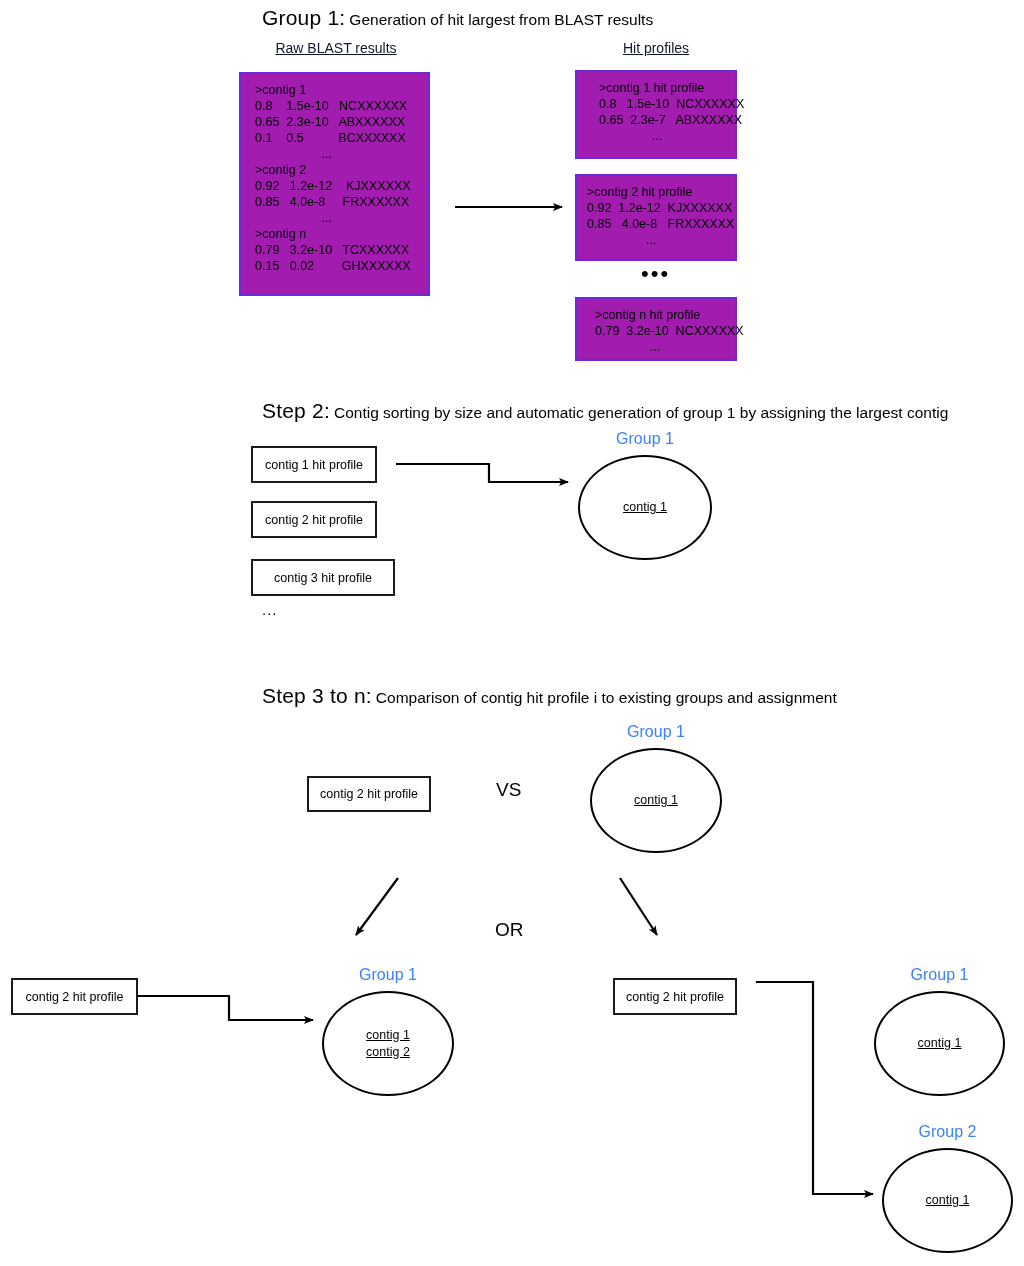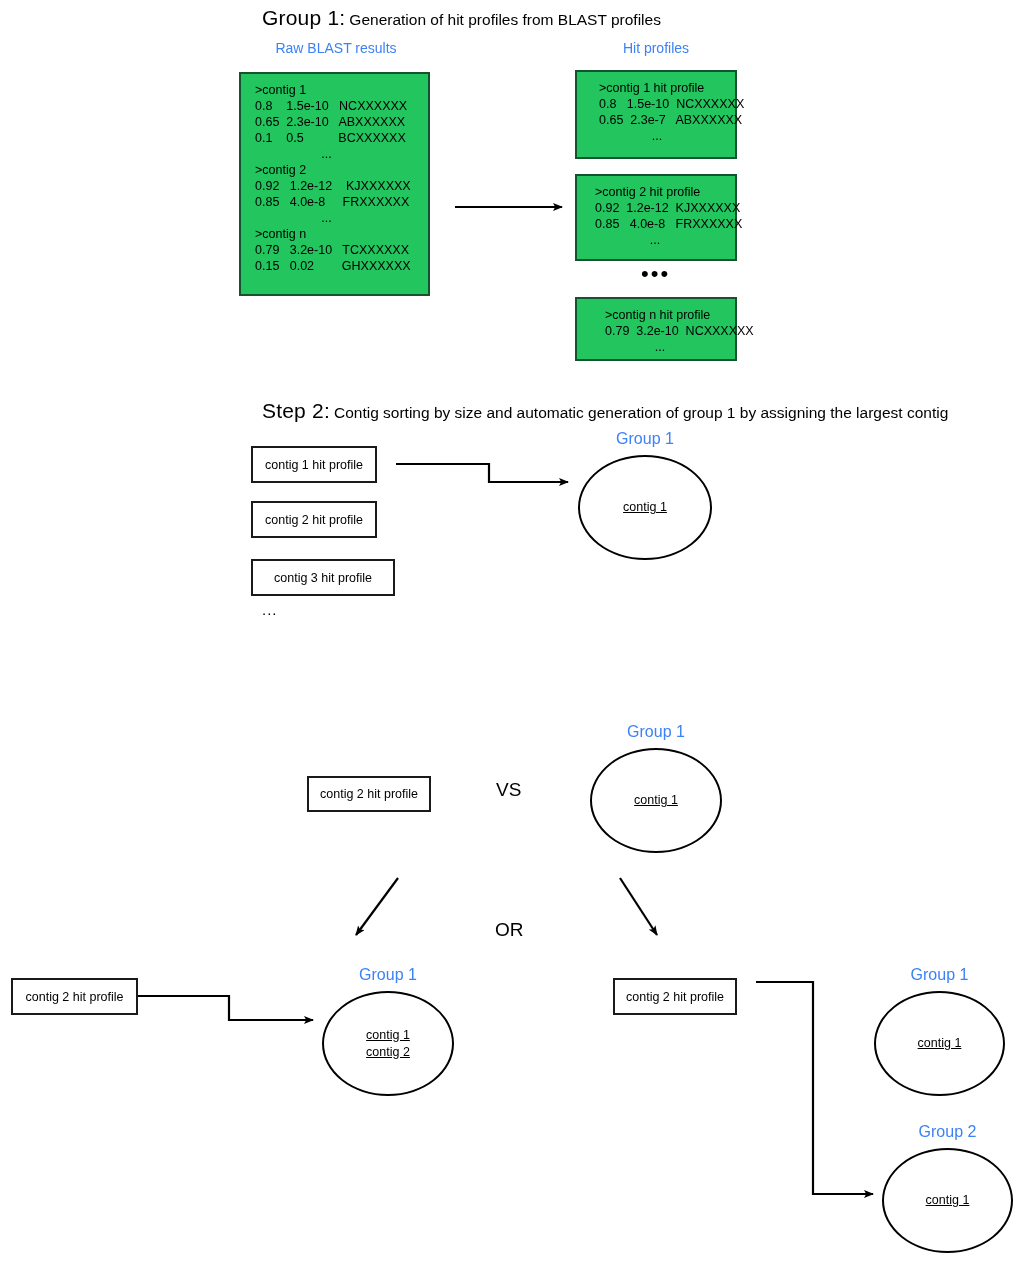--- a/index.html
+++ b/index.html
@@ -43,30 +43,31 @@
   .step-head .step-desc {
     font-size: 15.5px;
     color: #000;
     margin-left: 4px;
   }
 
   
   .caption {
     position: absolute;
     font-size: 14px;
-    color: #3b82f6;
+    color: #0f172a;
     white-space: nowrap;
     text-align: center;
+    text-decoration: underline;
   }
 
   
   .listing-box {
     position: absolute;
-    border: 2px solid #14532d;
-    background: #22c55e;
+    border: 2px solid #6d28d9;
+    background: #a21caf;
     box-sizing: border-box;
   }
   .listing-box .lines-wrap {
     padding: 8px 0 6px 0;
   }
   .listing-line {
     font-size: 12.5px;
     line-height: 1.28;
     white-space: pre;
     color: #000;
@@ -163,21 +164,21 @@
     <g>
       <path d="M 138 996 L 229 996 L 229 1020 L 313 1020" fill="none" stroke="#000" stroke-width="2.2" marker-end="url(#arrowhead)"></path>
     </g>
 
     <g>
       <path d="M 756 982 L 813 982 L 813 1194 L 873 1194" fill="none" stroke="#000" stroke-width="2.2" marker-end="url(#arrowhead)"></path>
     </g>
   </svg>
 
   <div class="step-head" style="left:262px; top:7px;">
-    <span class="step-label">Group 1:</span><span class="step-desc">Generation of hit profiles from BLAST profiles</span>
+    <span class="step-label">Group 1:</span><span class="step-desc">Generation of hit largest from BLAST results</span>
   </div>
 
   <div class="caption" style="left:204px; top:40px; width:264px;">Raw BLAST results</div>
   <div class="caption" style="left:524px; top:40px; width:264px;">Hit profiles</div>
 
   <div class="listing-box" style="left:239px; top:72px; width:191px; height:224px;">
     <div class="lines-wrap" style="padding-left:14px;">
       <div class="listing-line">&gt;contig 1</div>
       <div class="listing-line">0.8    1.5e-10   NCXXXXXX</div>
       <div class="listing-line">0.65  2.3e-10   ABXXXXXX</div>
@@ -196,32 +197,32 @@
   <div class="listing-box" style="left:575px; top:70px; width:162px; height:89px;">
     <div class="lines-wrap" style="padding-left:22px;">
       <div class="listing-line">&gt;contig 1 hit profile</div>
       <div class="listing-line">0.8   1.5e-10  NCXXXXXX</div>
       <div class="listing-line">0.65  2.3e-7   ABXXXXXX</div>
       <div class="listing-line center" style="padding-right:20px;">...</div>
     </div>
   </div>
 
   <div class="listing-box" style="left:575px; top:174px; width:162px; height:87px;">
-    <div class="lines-wrap" style="padding-left:18px;">
+    <div class="lines-wrap" style="padding-left:10px;">
       <div class="listing-line">&gt;contig 2 hit profile</div>
       <div class="listing-line">0.92  1.2e-12  KJXXXXXX</div>
       <div class="listing-line">0.85   4.0e-8   FRXXXXXX</div>
       <div class="listing-line center" style="padding-right:20px;">...</div>
     </div>
   </div>
 
   <div class="dots big" style="left:641px; top:261px;">•••</div>
 
   <div class="listing-box" style="left:575px; top:297px; width:162px; height:64px;">
-    <div class="lines-wrap" style="padding-left:28px;">
+    <div class="lines-wrap" style="padding-left:18px;">
       <div class="listing-line">&gt;contig n hit profile</div>
       <div class="listing-line">0.79  3.2e-10  NCXXXXXX</div>
       <div class="listing-line center" style="padding-right:20px;">...</div>
     </div>
   </div>
 
   <div class="step-head" style="left:262px; top:400px;">
     <span class="step-label">Step 2:</span><span class="step-desc">Contig sorting by size and automatic generation of group 1 by assigning the largest contig</span>
   </div>
 
@@ -236,20 +237,23 @@
   </div>
   <div class="dots" style="left:262px; top:601px;">...</div>
 
   <div class="group-wrap" style="left:578px; top:430px; width:134px; height:130px;">
     <div class="group-title" style="top:0;">Group 1</div>
     <div class="ellipse" style="left:0; top:25px; width:134px; height:105px;">
       <span class="member">contig 1</span>
     </div>
   </div>
 
+  <div class="step-head" style="left:262px; top:685px;">
+    <span class="step-label">Step 3 to n:</span><span class="step-desc">Comparison of contig hit profile i to existing groups and assignment</span>
+  </div>
 
   <div class="label-box" style="left:307px; top:776px; width:124px; height:36px;">
     <span>contig 2 hit profile</span>
   </div>
 
   <div class="glyph" style="left:496px; top:779px;text-align:right;">VS</div>
 
   <div class="group-wrap" style="left:590px; top:723px; width:132px; height:130px;">
     <div class="group-title" style="top:0;">Group 1</div>
     <div class="ellipse" style="left:0; top:25px; width:132px; height:105px;">

